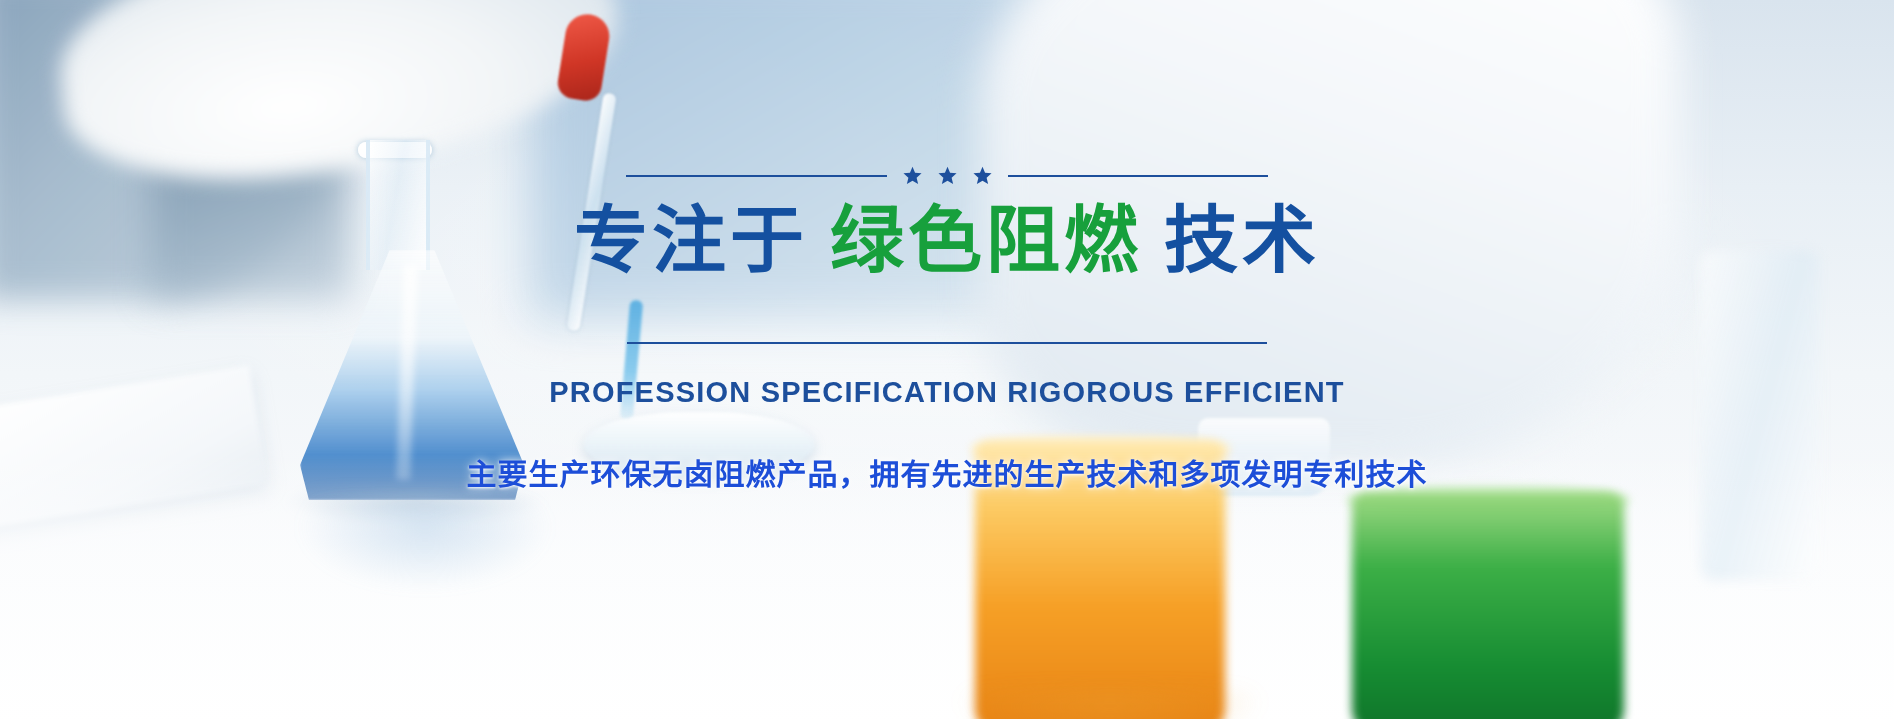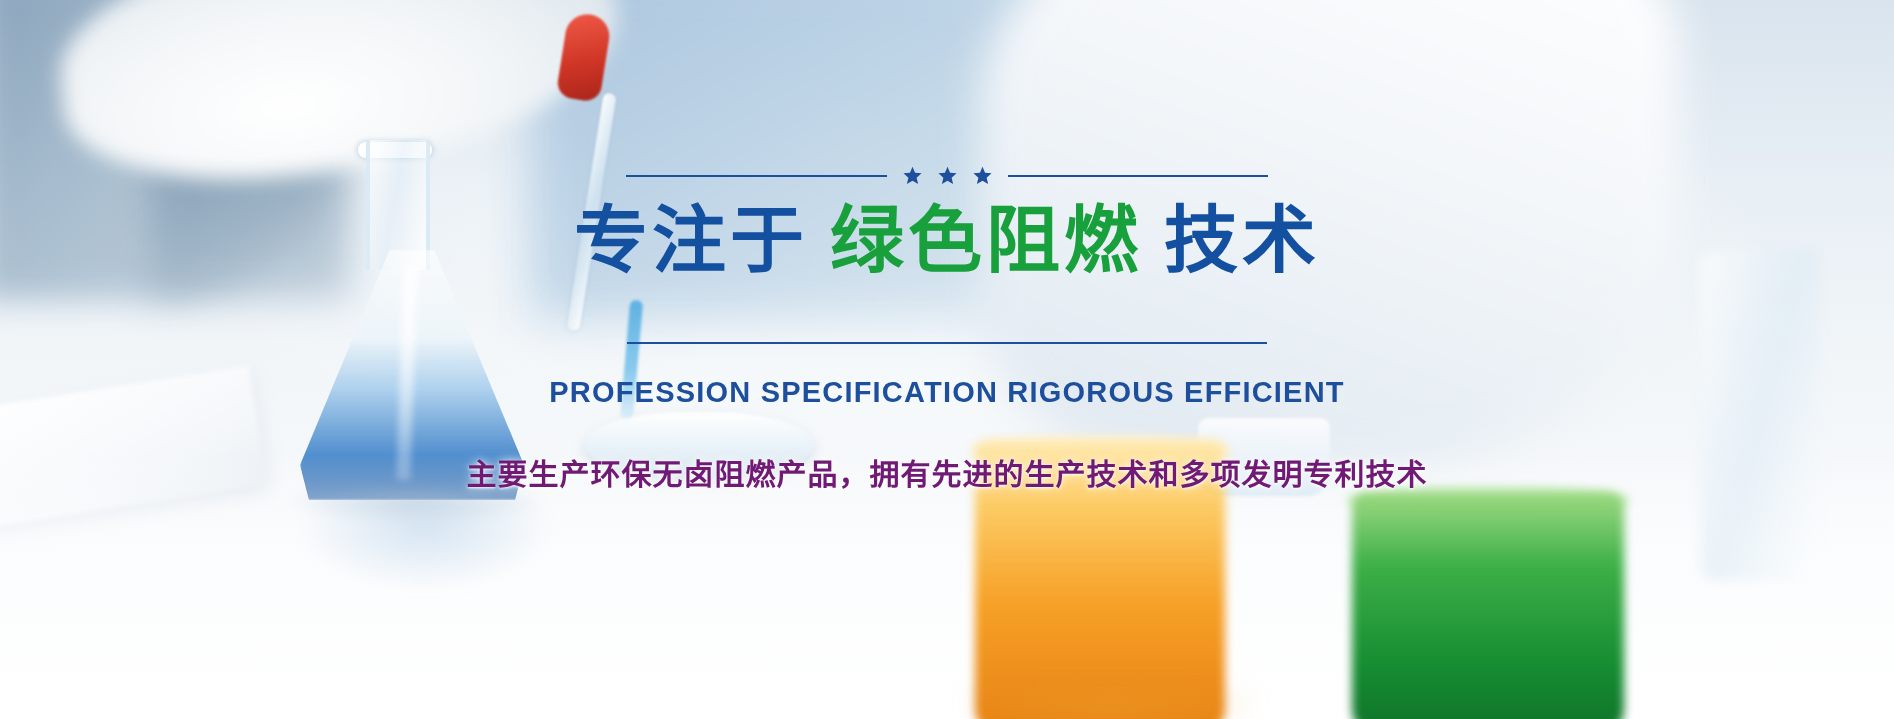--- a/index.html
+++ b/index.html
@@ -364,21 +364,21 @@
     white-space: nowrap;
     font-family: "Liberation Sans", sans-serif;
   }
 
   
   .tagline {
     margin-top: 41px;
     font-size: 30px;
     font-weight: 700;
     letter-spacing: 1px;
-    color: #701a75;
+    color: #1d4ed8;
     white-space: nowrap;
     text-shadow: 0 1px 3px rgba(255,255,255,.95), 0 0 10px rgba(255,255,255,.9);
     font-family: "DejaVu Sans", "Liberation Sans", sans-serif;
   }
 </style>
 </head>
 <body>
 
 <div class="banner">
 

